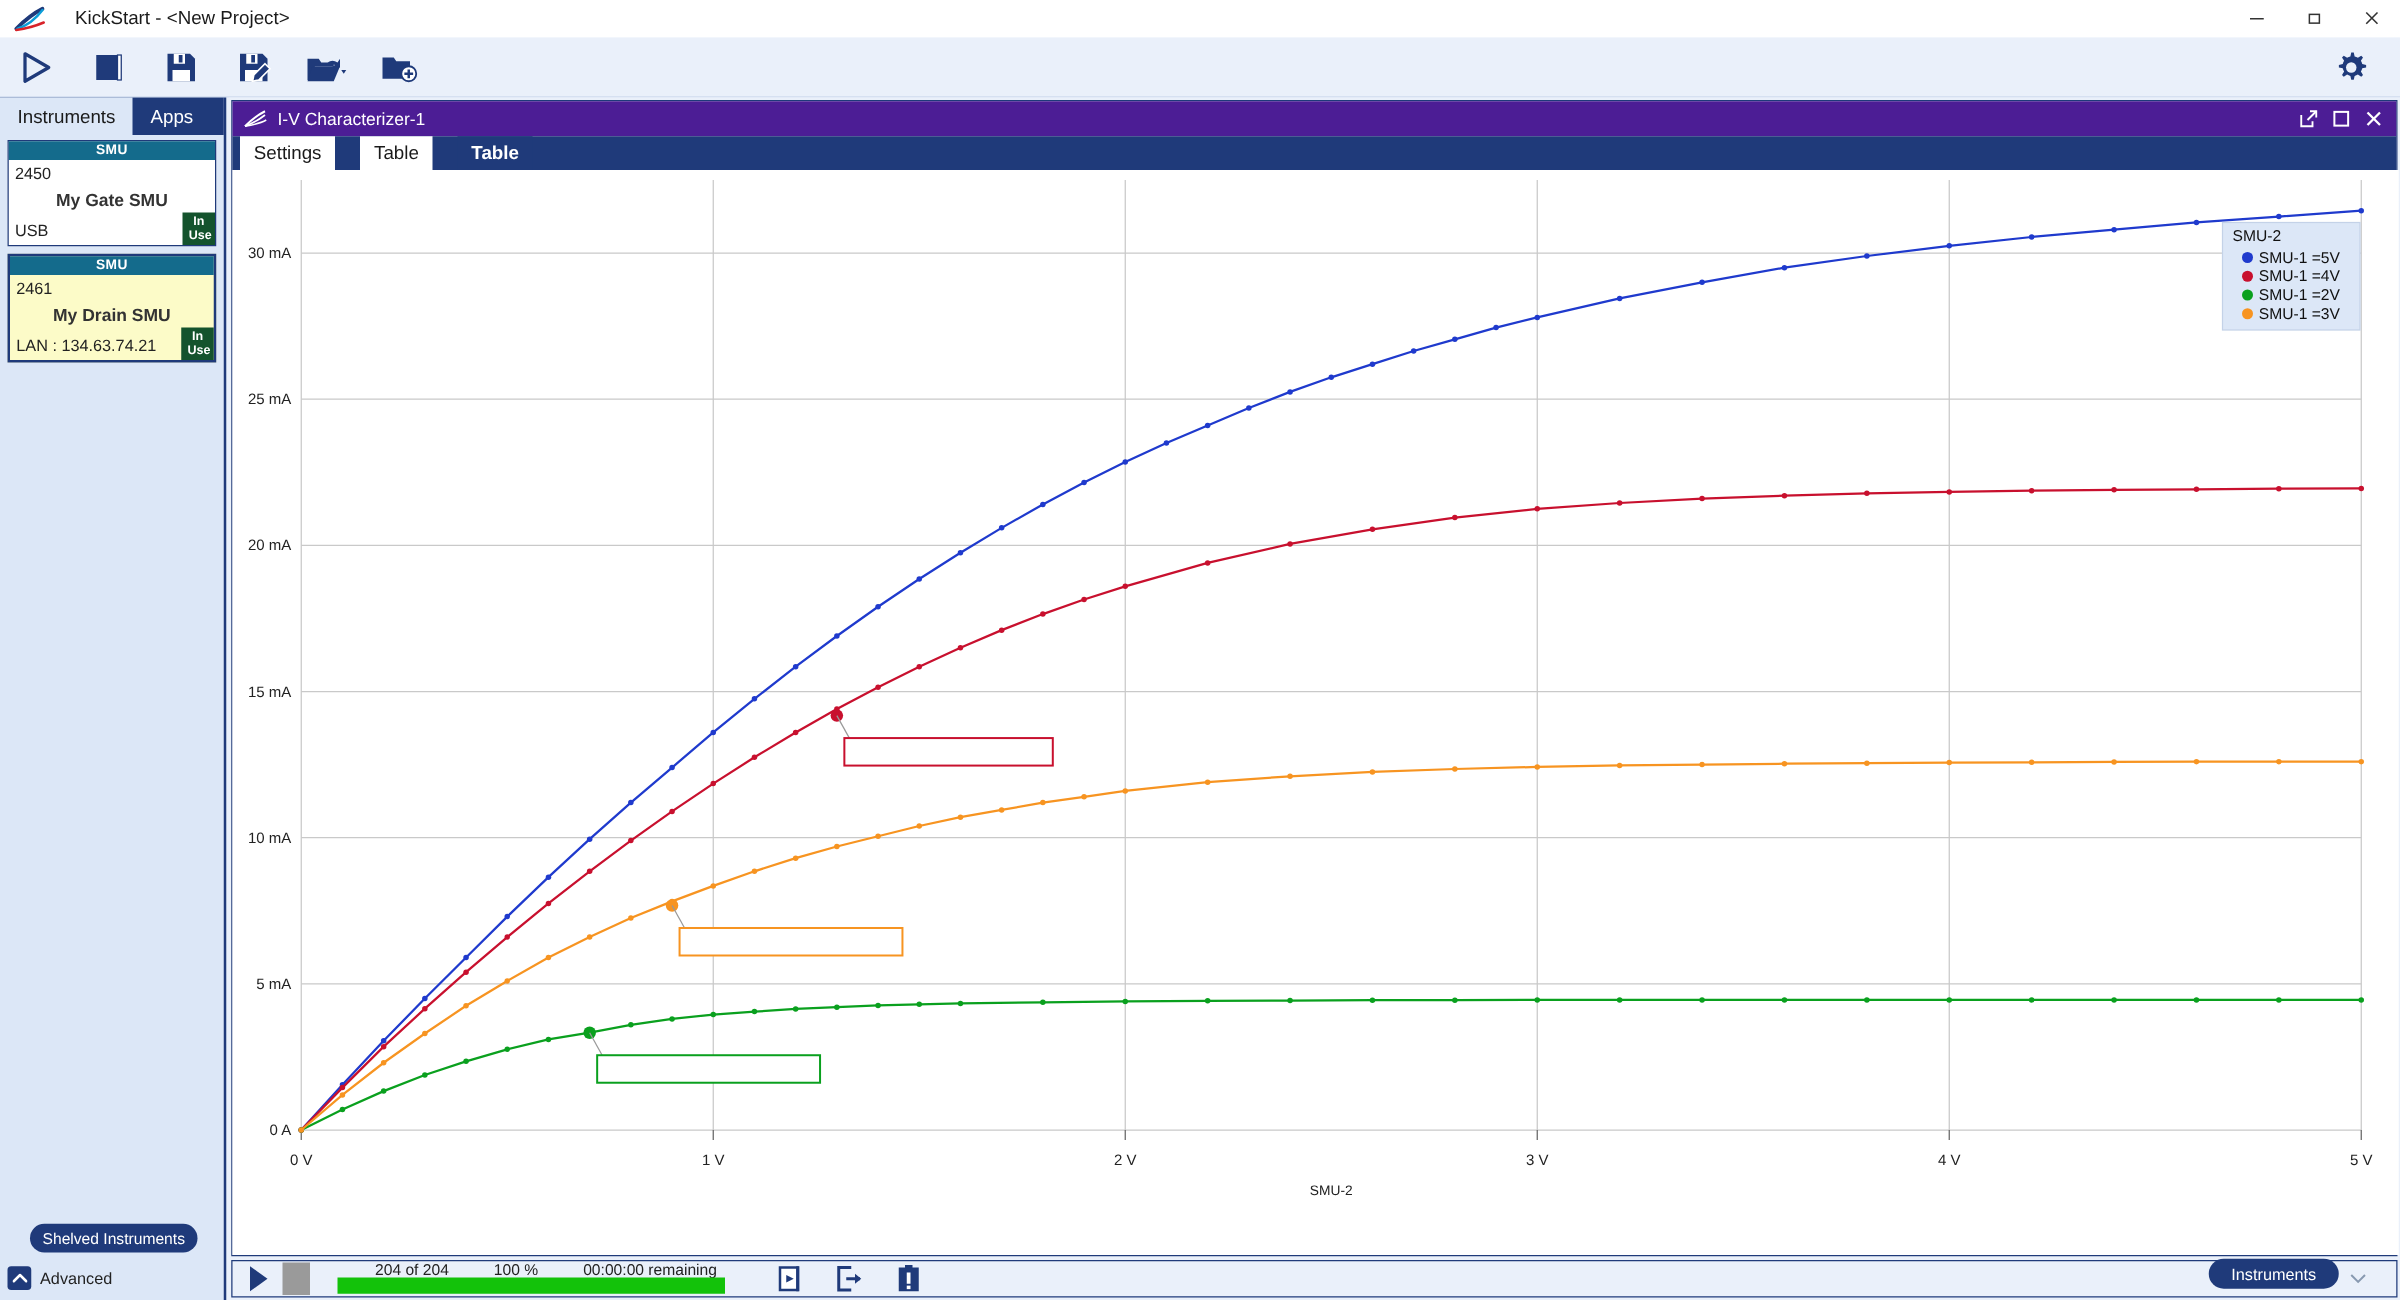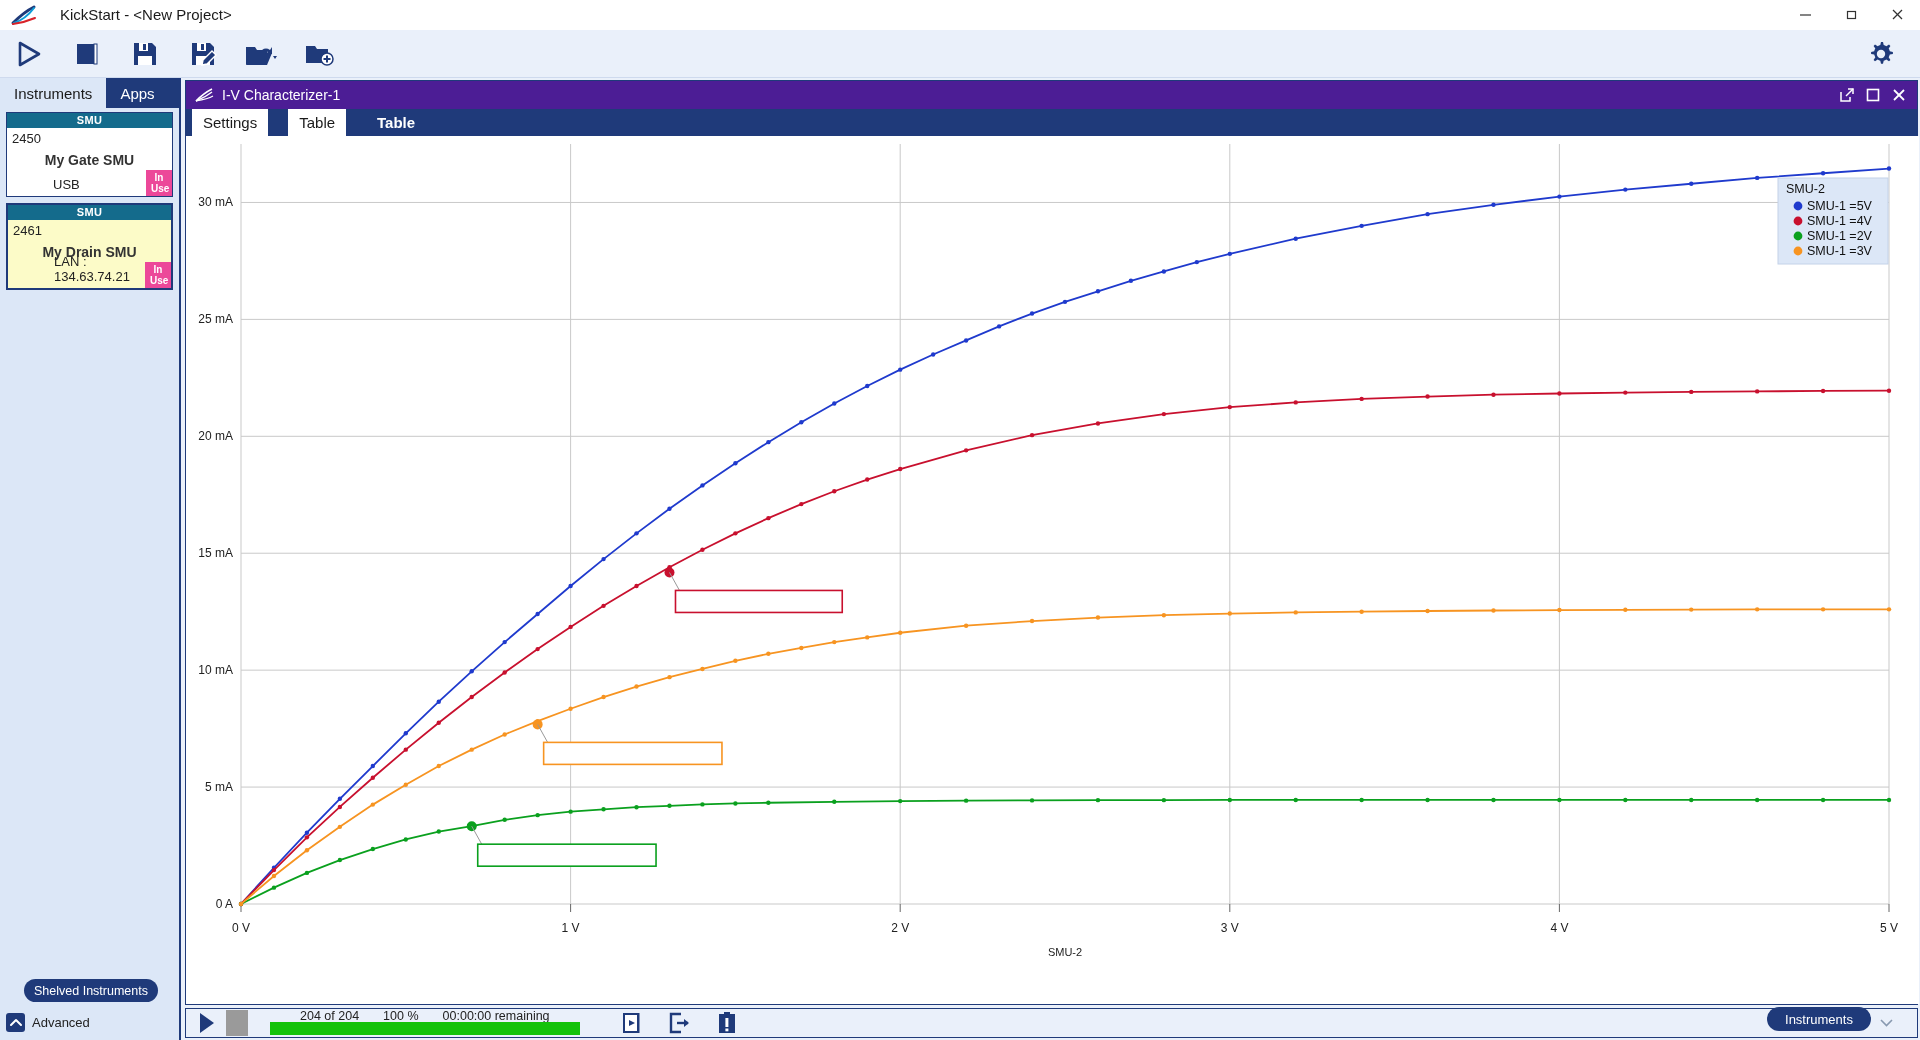--- a/index.html
+++ b/index.html
@@ -45,23 +45,23 @@
   .instr-list { padding:4px 6px 0 6px; }
 
   .instr-card { border:1px solid #1f3a7a; margin-bottom:6px; background:#ffffff; position:relative; }
   .instr-card.selected { background:#fcfbc8; border:2px solid #1f3a7a; }
   .instr-hdr { background:#146b8c; color:#fff; font-size:11px; font-weight:bold;
                text-align:center; height:15px; line-height:15px; letter-spacing:.3px; }
   .instr-model { font-size:13px; color:#222; padding:3px 5px 0 5px; }
   .instr-name { font-size:14px; font-weight:bold; color:#333; text-align:center;
                 padding:6px 4px 2px 4px; }
   .instr-foot { display:flex; align-items:flex-end; justify-content:space-between;
-                padding:0 0 0 5px; height:26px;margin-left:41px; }
+                padding:0 0 0 5px; height:26px; }
   .instr-conn { font-size:13px; color:#222; padding-bottom:4px; }
-  .inuse { background:#ec4899; color:#ffffff; font-size:10px; font-weight:bold;
+  .inuse { background:#14532d; color:#ffffff; font-size:10px; font-weight:bold;
            line-height:11px; text-align:center; padding:2px 5px; width:26px; }
 
   .shelved-btn {
     position:absolute; left:24px; bottom:38px; width:134px; height:23px;
     background:#1f3a7a; color:#fff; border-radius:12px; font-size:12.5px;
     display:flex; align-items:center; justify-content:center; cursor:pointer;
   }
   .advanced-row { position:absolute; left:6px; bottom:8px; display:flex; align-items:center; gap:7px; }
   .adv-chip { width:19px;height:19px;background:#1f3a7a;border-radius:3px;
               display:flex;align-items:center;justify-content:center;color:#fff;font-size:10px; }
@@ -93,21 +93,21 @@
   
   .statusbar {
     position:absolute; left:2px; top:930px; width:1733px; height:30px;
     border:1px solid #1f3a7a; background:#eaf0fa;
     display:flex; align-items:center;
   }
   .sb-play { margin-left:12px; cursor:pointer; }
   .sb-stop { width:22px;height:26px; background:#9a9a9a; margin-left:10px; cursor:pointer; }
   .sb-prog-area { position:relative; margin-left:22px; width:310px; height:26px; }
   .sb-prog-text { position:absolute; top:-1px; left:0; width:310px; display:flex;
-                  font-size:12.5px; color:#222; gap:24px; padding-left:30px; }
+                  font-size:12.5px; color:#222; gap:36px; padding-left:30px; }
   .sb-prog-bar { position:absolute; bottom:1px; left:0; width:310px; height:13px;
                  background:#ffffff; border:0; }
   .sb-prog-fill { height:13px; background:#13c20a; }
   .sb-icons { margin-left:40px; display:flex; gap:24px; align-items:center; }
   .sb-icon { cursor:pointer; }
   .instruments-btn {
     position:absolute; right:46px; bottom:6px; width:104px; height:24px;
     background:#1f3a7a; color:#fff; border-radius:12px; font-size:13px;
     display:flex; align-items:center; justify-content:center; cursor:pointer;
   }

